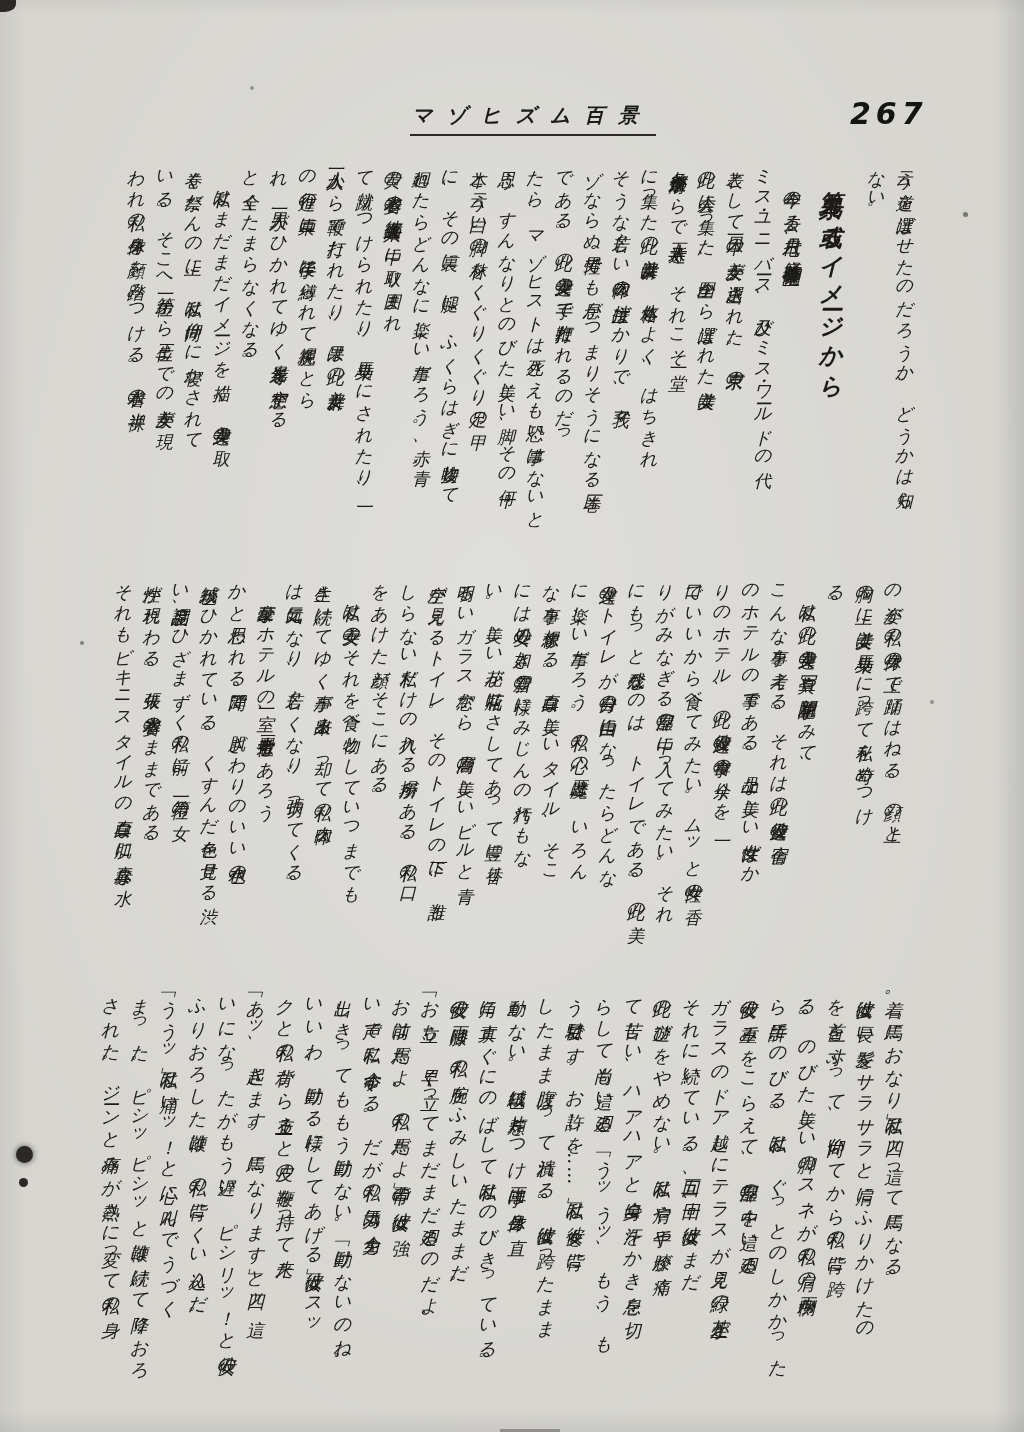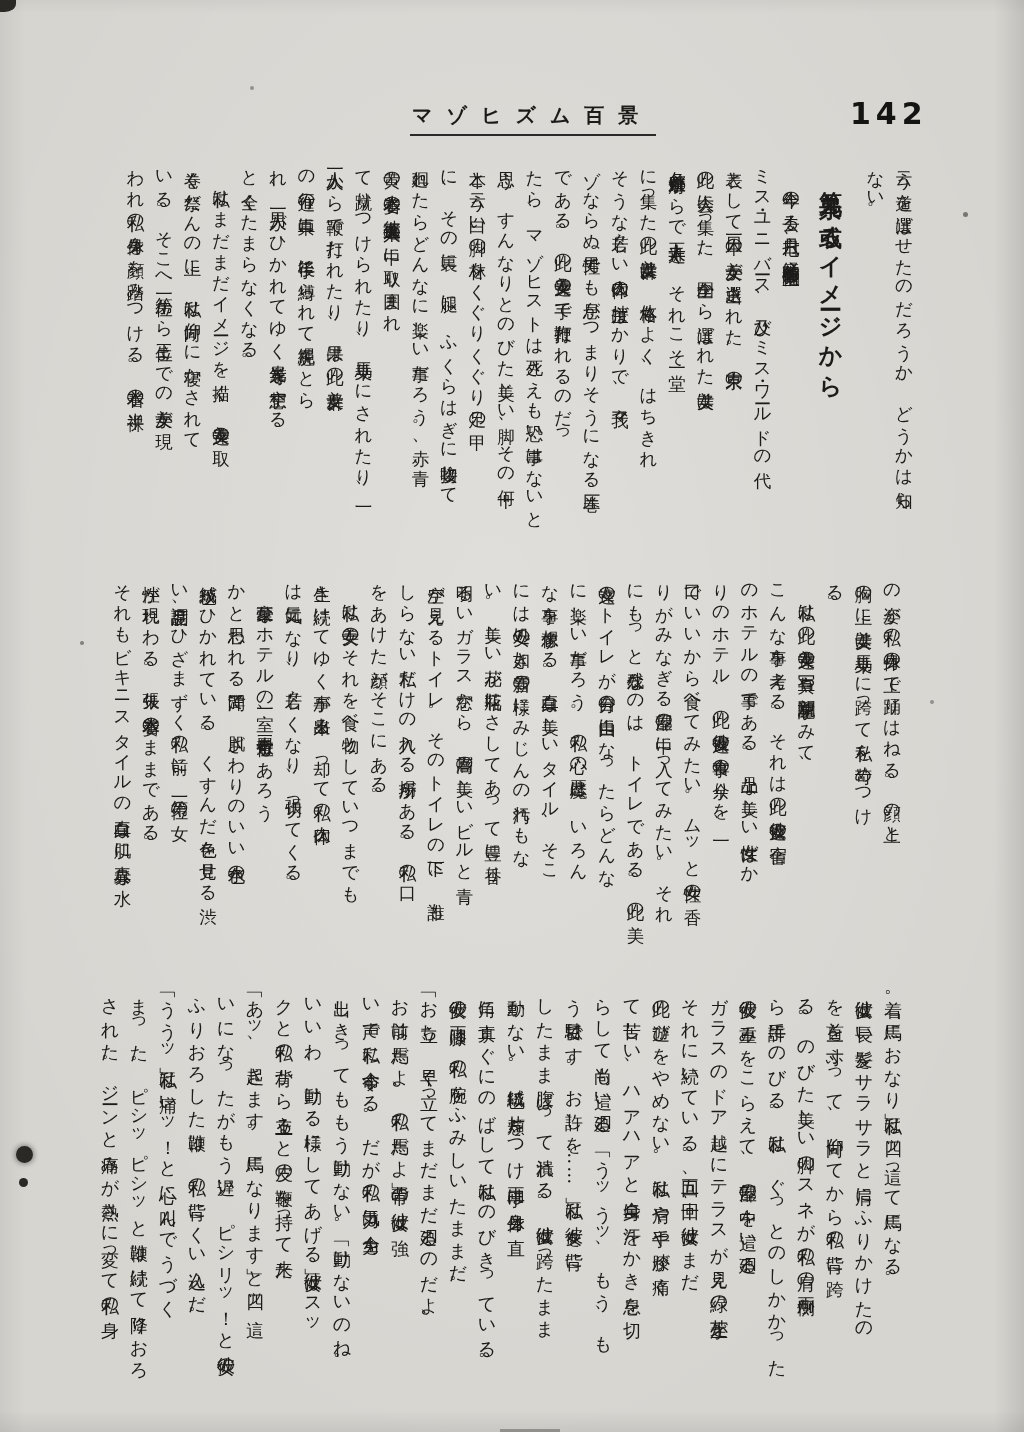--- a/index.html
+++ b/index.html
@@ -10,20 +10,21 @@
     background:
       linear-gradient(to left, rgba(0,0,0,0.10), rgba(0,0,0,0.0) 30px),
       linear-gradient(to right, rgba(0,0,0,0.05), rgba(0,0,0,0.0) 26px),
       linear-gradient(to top, rgba(0,0,0,0.07), rgba(0,0,0,0.0) 22px),
       linear-gradient(to bottom, rgba(0,0,0,0.04), rgba(0,0,0,0.0) 14px),
       radial-gradient(ellipse at 48% 42%, rgba(255,255,255,0.22), rgba(255,255,255,0) 75%),
       #d6d5d0;
     overflow:hidden;
     font-family:"DejaVu Serif", "Liberation Serif", serif;
     color:#1c1b19;
+    font-style:italic;
   }
 
   
   .running-title {
     position:absolute; left:410px; top:102px;
     font-size:20px; font-weight:bold;
     letter-spacing:14px; white-space:nowrap;
     padding:0 4px 5px 2px;
     border-bottom:2px solid #2b2a28;
   }
@@ -70,21 +71,21 @@
   .speck.s7 { left:250px; top:86px;   width:4px; height:4px; opacity:.4; }
   .speck.s8 { left:930px; top:700px;  width:4px; height:4px; opacity:.4; }
 </style>
 </head>
 <body>
 
 <div class="page">
 
   <div class="running-title">マゾヒズム百景</div>
 
-  <div class="page-number">142</div>
+  <div class="page-number">267</div>
 
   <div id="block-top" class="vblock">
       <div class="col">云う道を選ばせたのだろうか、どうかは知ら</div>
       <div class="col">ない。</div>
       <div class="col heading">第九景　或るイメージから</div>
       <div class="col">　今年の去る六月七日、産経時事新聞主催の</div>
       <div class="col">ミス・ユニバース、及びミス・ワールドの代</div>
       <div class="col">表として日本一の美女が選出された。東京の</div>
       <div class="col">此の大会に集った、全国から選ばれた美女は</div>
       <div class="col">各都道府県からで五十人近く、それこそ一堂</div>

